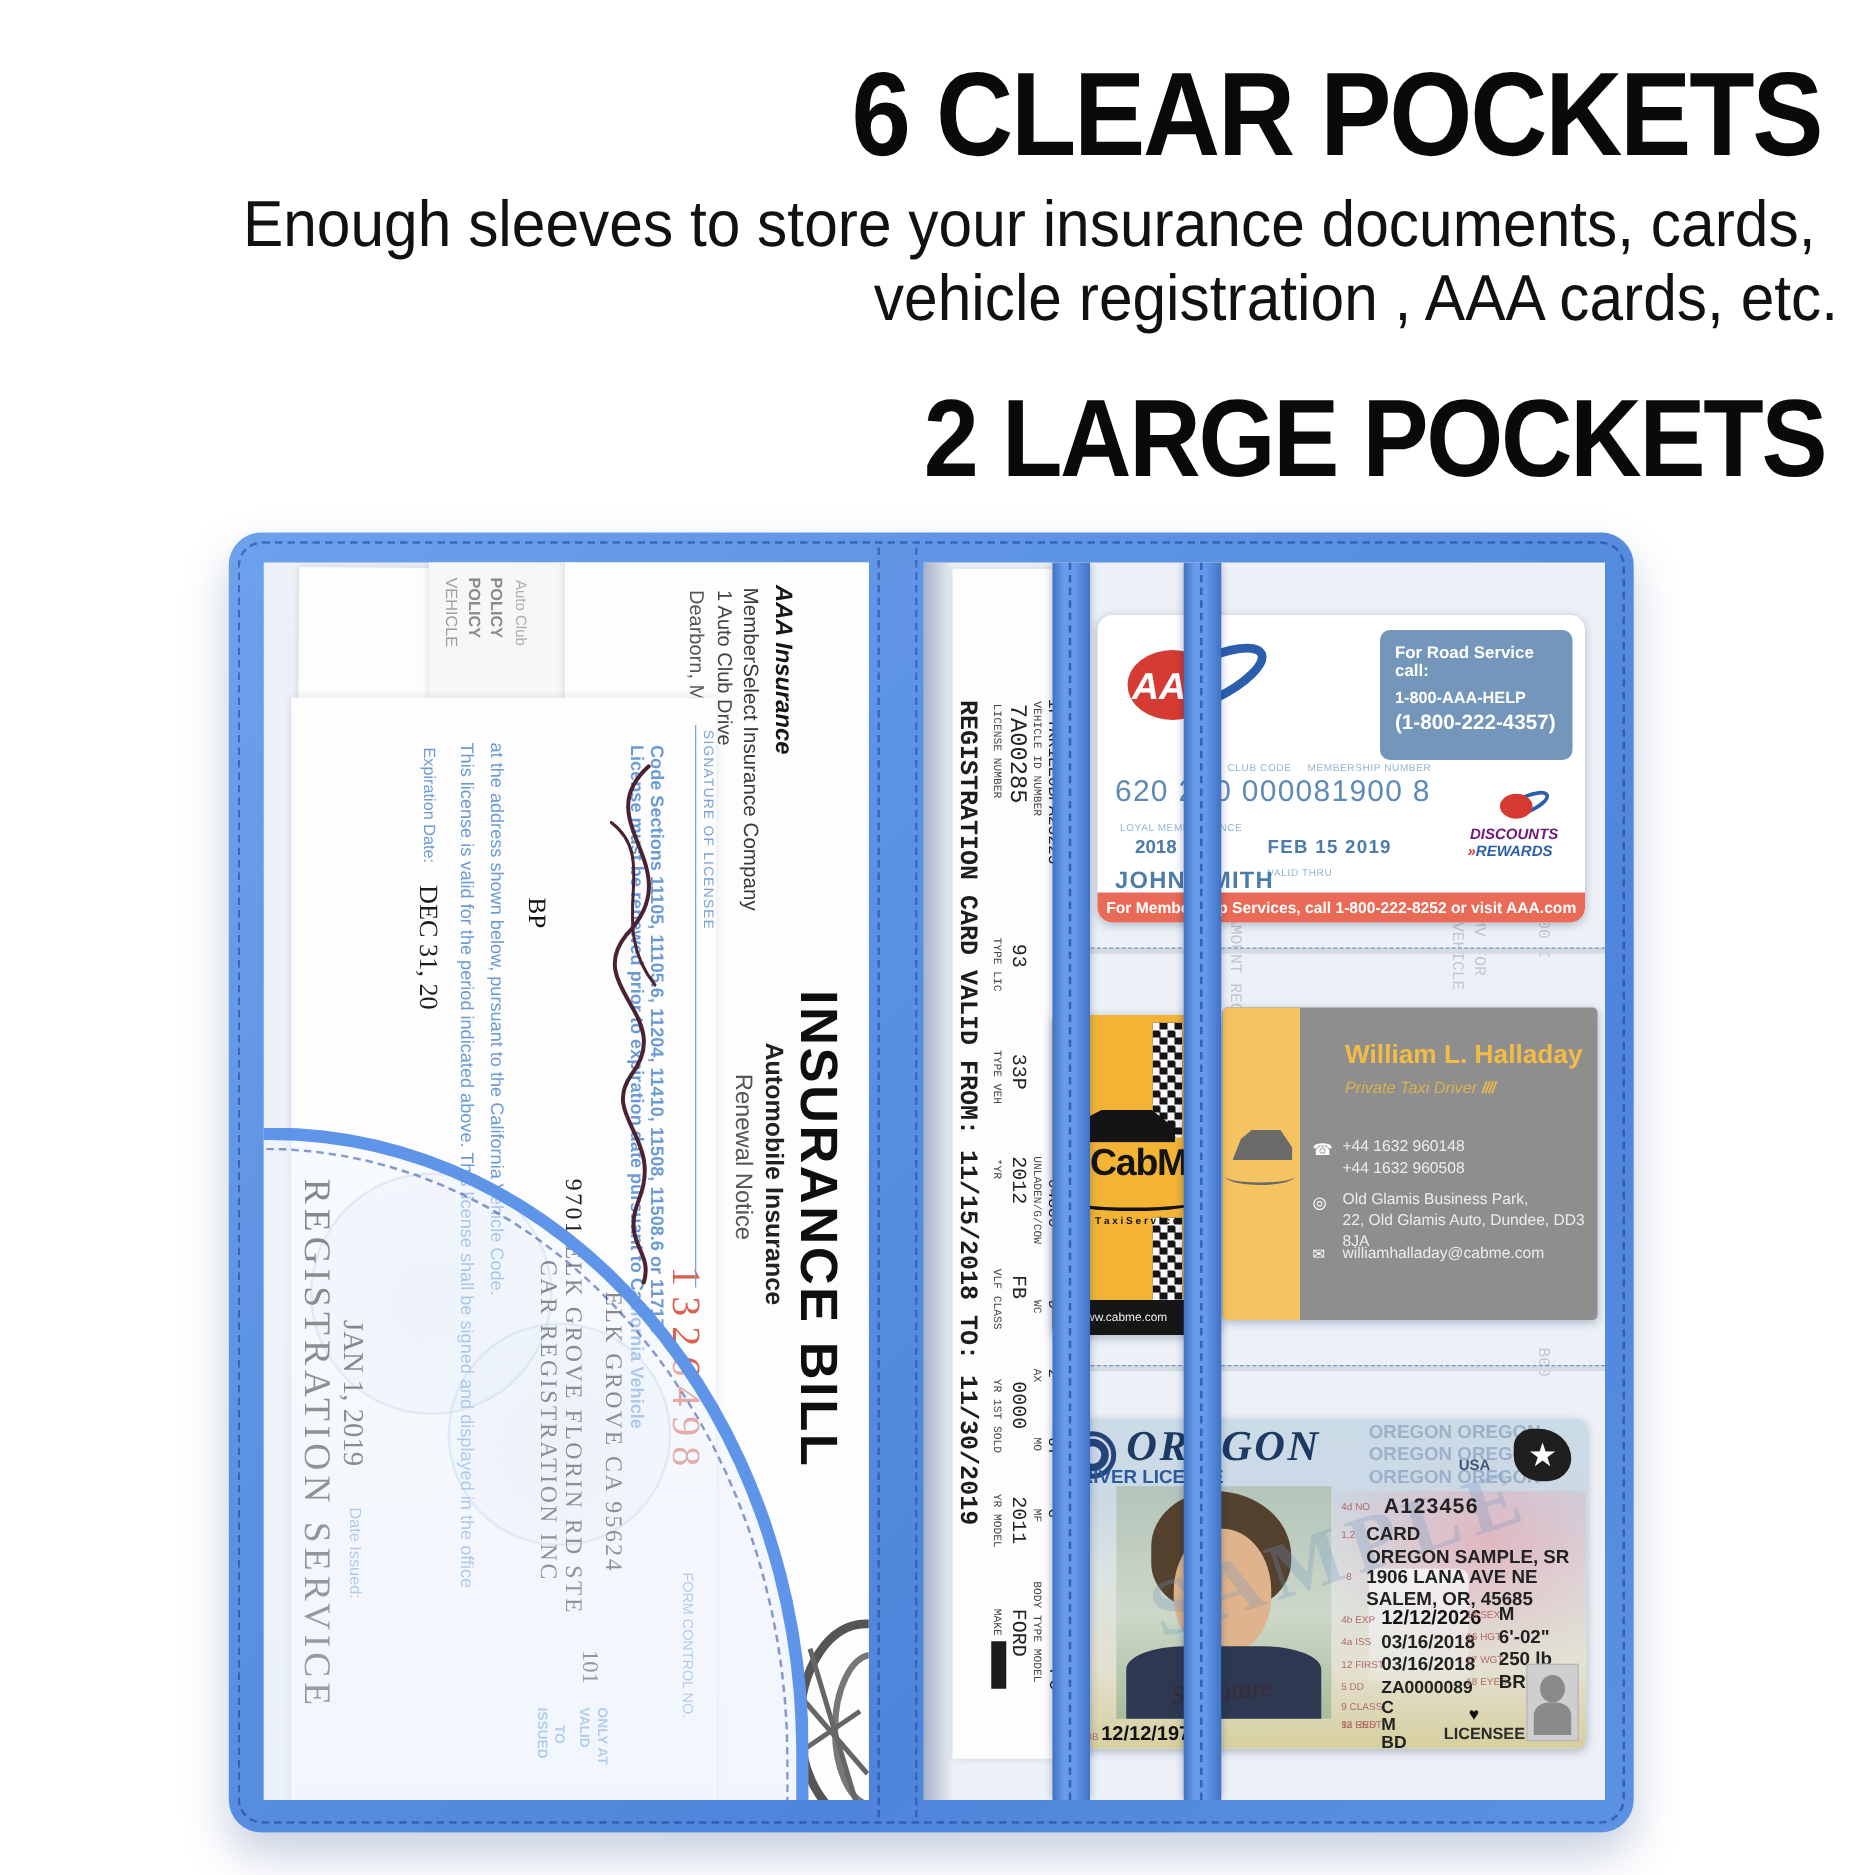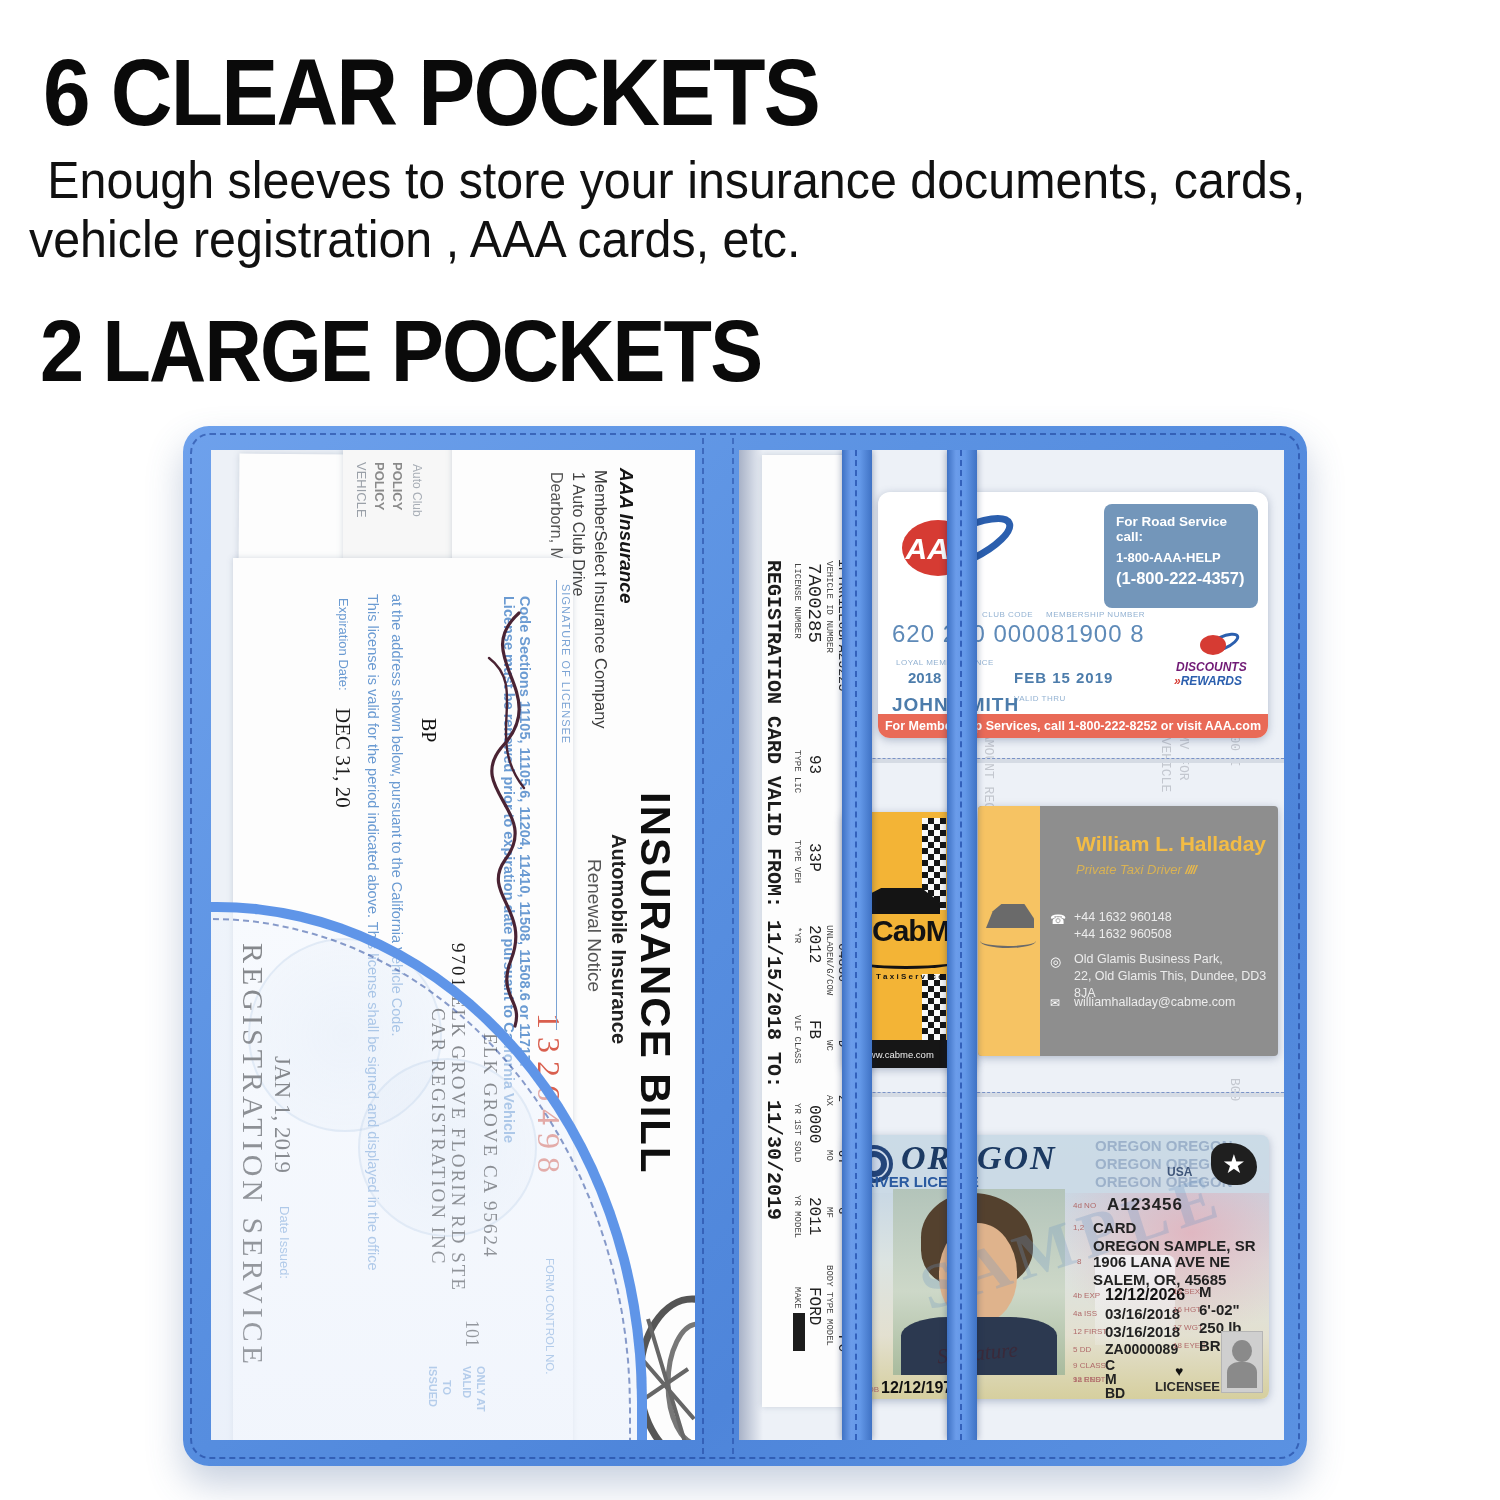--- a/index.html
+++ b/index.html
@@ -1,19 +1,19 @@
 <!DOCTYPE html>
 <html><head>
 <meta charset="utf-8">
 <style>
   html,body{margin:0;padding:0;}
   body{width:1500px;height:1500px;position:relative;background:#ffffff;overflow:hidden;
        font-family:"Liberation Sans",sans-serif;}
   .abs{position:absolute;}
-  .center{width:100%;text-align:left;}
+  .center{width:100%;text-align:right;}
   .hdr{font-weight:bold;color:#0a0a0a;white-space:nowrap;}
   .hdr span{display:inline-block;transform:scaleX(.9);}
   .sub{color:#111;white-space:nowrap;}
   .sub span{display:inline-block;transform:scaleX(.93);}
   
   .vt{position:absolute;writing-mode:vertical-rl;text-orientation:mixed;white-space:nowrap;line-height:1;}
   .serif{font-family:"Liberation Serif",serif;}
   .mono{font-family:"Liberation Mono","DejaVu Sans Mono",monospace;}
   .blue-fine{color:#6b9bd2;}
   
@@ -219,21 +219,21 @@
     <div class="abs" style="left:98px;top:26px;font-size:21px;font-weight:bold;color:#f3bc45;">William L. Halladay</div>
     <div class="abs" style="left:98px;top:56px;font-size:13px;font-style:italic;color:#d9b253;"><span>Private Taxi Driver</span> <span style="font-weight:900;letter-spacing:-1px;color:#e8b84b;">////</span></div>
     <div class="abs" style="left:72px;top:106px;font-size:13px;color:#fff;">☎</div>
     <div class="abs" style="left:96px;top:103px;font-size:12.5px;color:#ececec;line-height:1.35;">
       <div>+44 1632 960148</div>
       <div>+44 1632 960508</div>
     </div>
     <div class="abs" style="left:72px;top:148px;font-size:13px;color:#fff;">◎</div>
     <div class="abs" style="left:96px;top:145px;font-size:12.5px;color:#ececec;line-height:1.35;">
       <div>Old Glamis Business Park,</div>
-      <div>22, Old Glamis This, Dundee, DD3 8JA</div>
+      <div>22, Old Glamis Auto, Dundee, DD3 8JA</div>
     </div>
     <div class="abs" style="left:72px;top:190px;font-size:12px;color:#fff;">✉</div>
     <div class="abs" style="left:96px;top:189px;font-size:12.5px;color:#ececec;">williamhalladay@cabme.com</div>
   </div>
 
   <div class="card" style="left:106px;top:685px;width:424px;height:264px;border-radius:8px;overflow:hidden;background:linear-gradient(180deg,#cfdde8 0%,#c9d8e4 22%,#dce4e2 48%,#e3e0d0 76%,#d6cf9e 100%);">
     <div class="abs" style="left:200px;top:30px;width:224px;height:170px;background:radial-gradient(ellipse at 65% 40%,rgba(228,170,182,.75),rgba(228,170,182,0) 70%);"></div>
     <div class="abs" style="left:250px;top:120px;width:80px;height:90px;background:linear-gradient(180deg,rgba(245,245,248,.9),rgba(245,245,248,.2));border-radius:8px 8px 0 0;"></div>
     <div class="abs" style="left:0;top:0;width:424px;height:58px;background:rgba(203,218,230,.92);"></div>
     <div class="abs" style="left:250px;top:2px;width:172px;height:54px;overflow:hidden;font-size:15px;font-weight:bold;color:rgba(70,100,150,.35);line-height:1.2;">OREGON OREGON OREGON OREGON OREGON OREGON</div>

